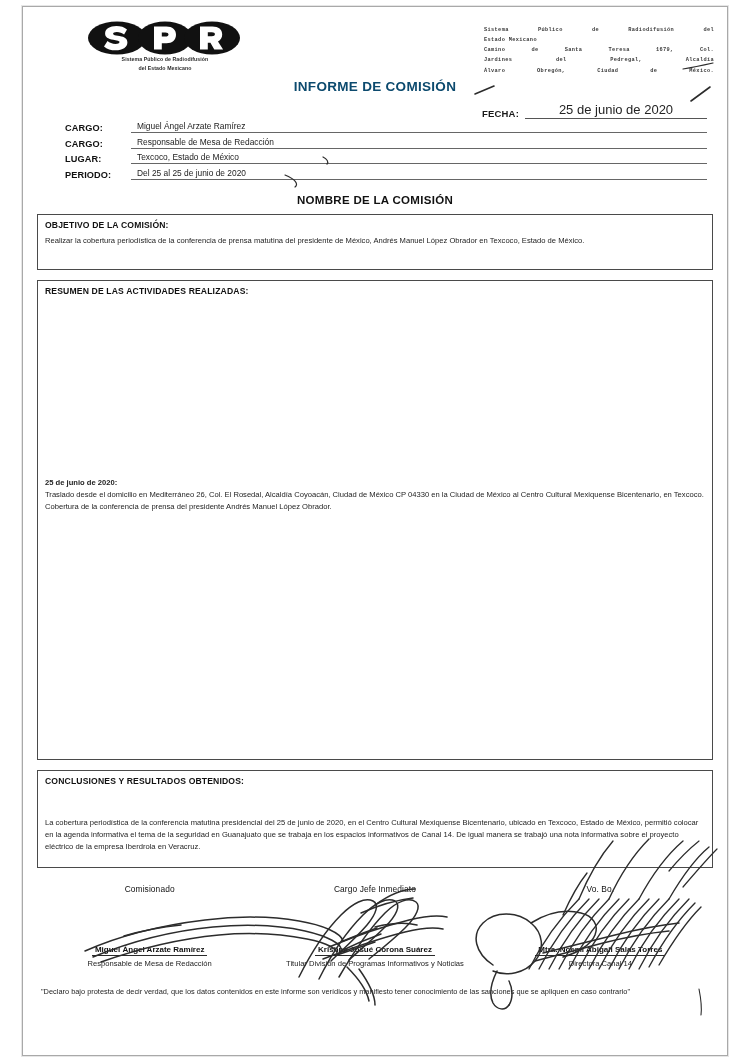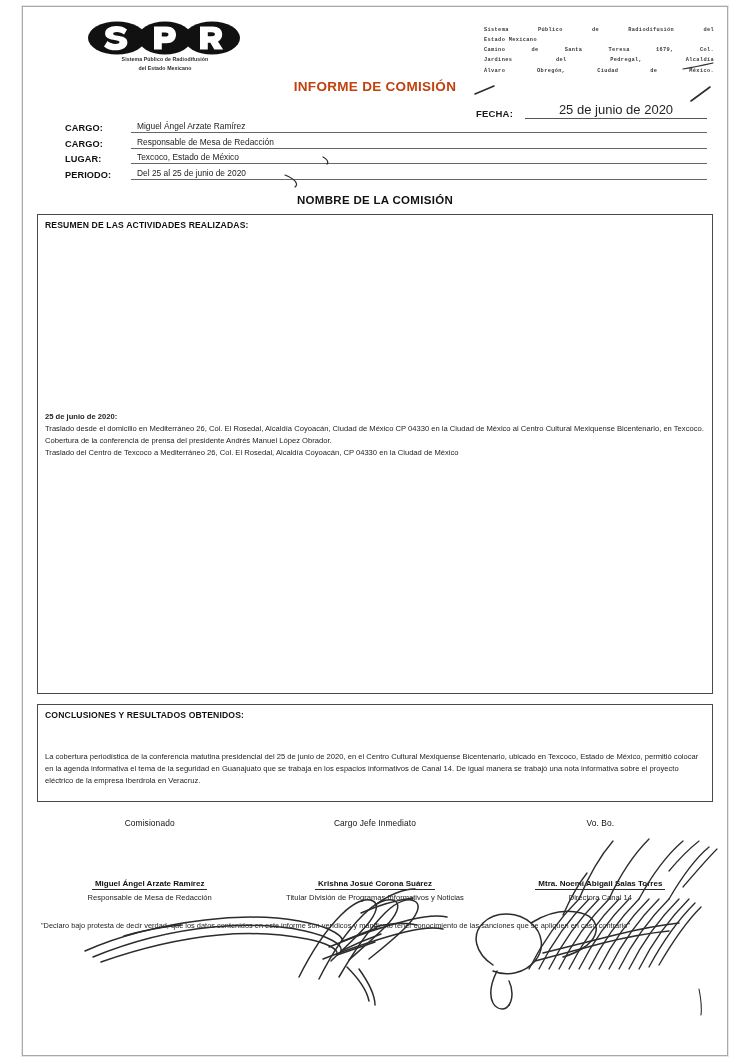--- a/index.html
+++ b/index.html
@@ -50,25 +50,25 @@
     filter: blur(.25px);
   }
   .addr div { white-space: nowrap; }
   .addr .just { text-align: justify; text-align-last: justify; white-space: normal; }
 
   
   .title-row { position: relative; height: 42px; }
   .doc-title {
     position: absolute; left: 0; right: 0; top: 2px;
     text-align: center; font-size: 13.5px; font-weight: bold;
-    letter-spacing: .3px; color: #c2410c;
+    letter-spacing: .3px; color: #0c4a6e;
   }
   .fecha-block {
     position: absolute; right: 6px; top: 25px;
-    display: flex; align-items: flex-end; gap: 12px;
+    display: flex; align-items: flex-end; gap: 6px;
   }
   .fecha-label { font-size: 9.5px; font-weight: bold; letter-spacing: .2px; }
   .fecha-value {
     width: 182px; border-bottom: 1px solid #555;
     font-size: 13px; text-align: center; padding-bottom: 1px; color: #242424;
   }
 
   
   .fields { margin-top: 2px; padding-left: 28px; padding-right: 6px; }
   .field-row { display: flex; align-items: flex-end; margin-bottom: 3.5px; }
@@ -201,29 +201,34 @@
         <span class="field-value">Texcoco, Estado de México</span>
       </div>
       <div class="field-row">
         <span class="field-label">PERIODO:</span>
         <span class="field-value">Del 25 al 25 de junio de 2020</span>
       </div>
     </div>
 
     <div class="section-title">NOMBRE DE LA COMISIÓN</div>
 
+    <div class="box" id="box-objetivo">
+      <div class="box-title">OBJETIVO DE LA COMISIÓN:</div>
+      <div class="box-body">
+        <p>Realizar la cobertura periodística de la conferencia de prensa matutina del presidente de México, Andrés Manuel López Obrador en Texcoco, Estado de México.</p>
+      </div>
+    </div>
 
     <div class="box" id="box-actividades">
       <div class="box-title">RESUMEN DE LAS ACTIVIDADES REALIZADAS:</div>
       <div class="act-spacer"></div>
       <div class="box-body">
         <p class="strong">25 de junio de 2020:</p>
         <p>Traslado desde el domicilio en Mediterráneo 26, Col. El Rosedal, Alcaldía Coyoacán, Ciudad de México CP 04330 en la Ciudad de México al Centro Cultural Mexiquense Bicentenario, en Texcoco.</p>
         <p>Cobertura de la conferencia de prensa del presidente Andrés Manuel López Obrador.</p>
-        <p>Traslado del Centro de Texcoco a Mediterráneo 26, Col. El Rosedal, Alcaldía Coyoacán, CP 04330 en la Ciudad de México</p>
       </div>
     </div>
 
     <div class="box" id="box-conclusiones">
       <div class="box-title">CONCLUSIONES Y RESULTADOS OBTENIDOS:</div>
       <div id="conc-spacer"></div>
       <div class="box-body">
         <p>La cobertura periodística de la conferencia matutina presidencial del 25 de junio de 2020, en el Centro Cultural Mexiquense Bicentenario, ubicado en Texcoco, Estado de México, permitió colocar en la agenda informativa el tema de la seguridad en Guanajuato que se trabaja en los espacios informativos de Canal 14. De igual manera se trabajó una nota informativa sobre el proyecto eléctrico de la empresa Iberdrola en Veracruz.</p>
       </div>
     </div>

